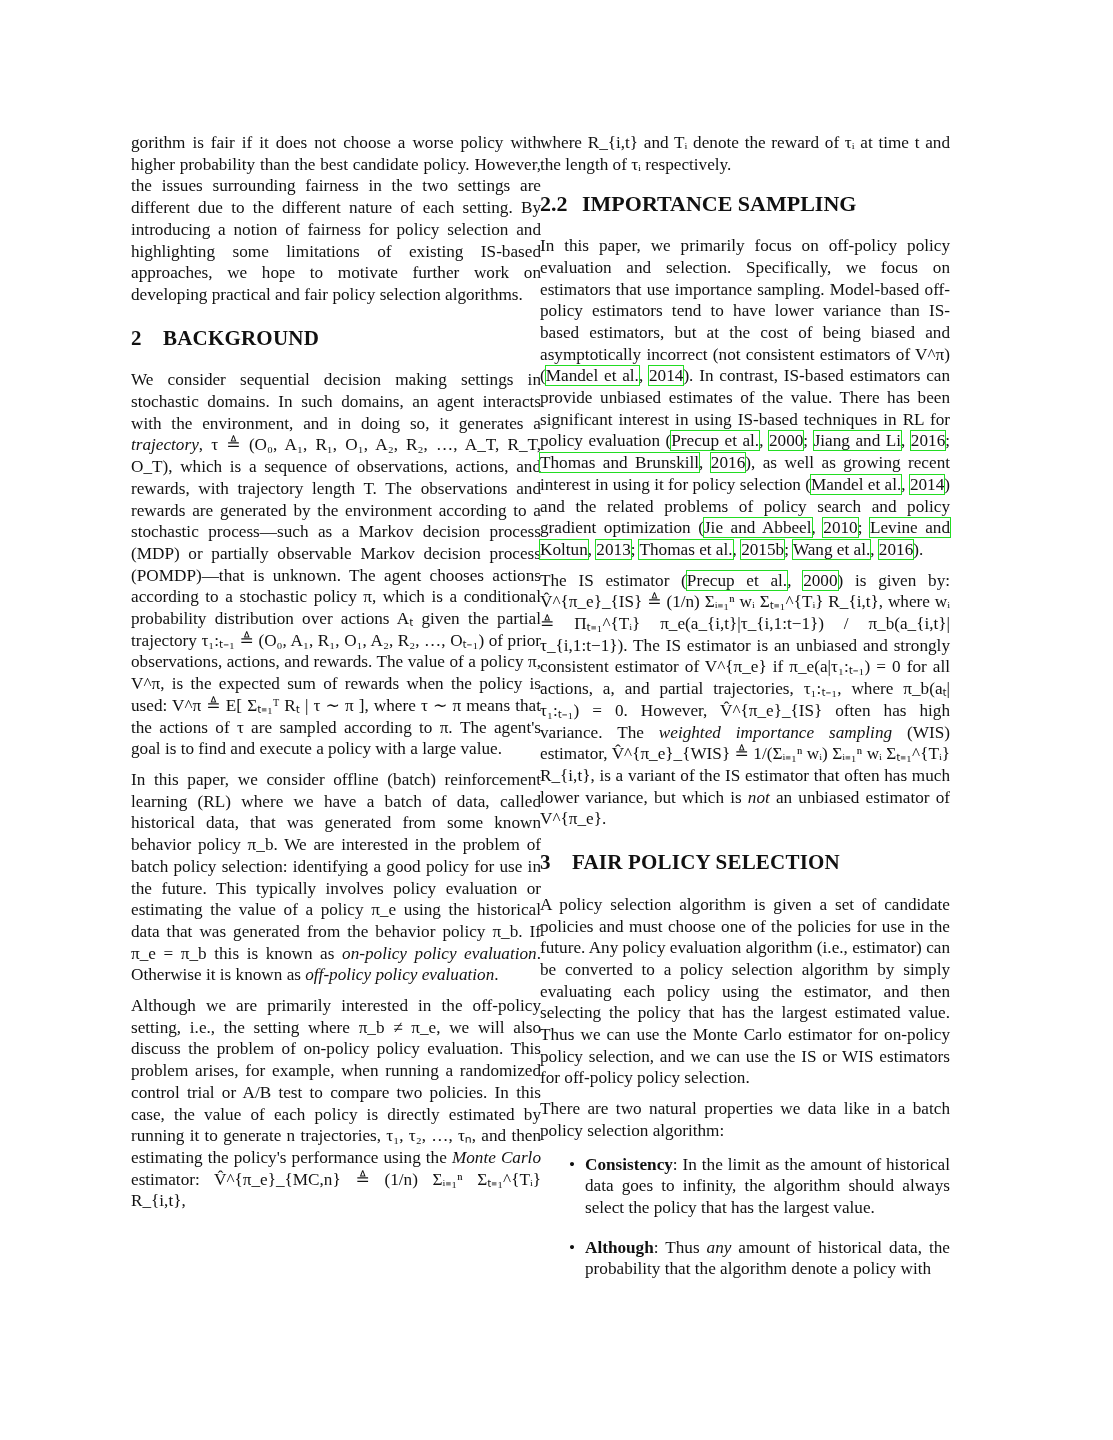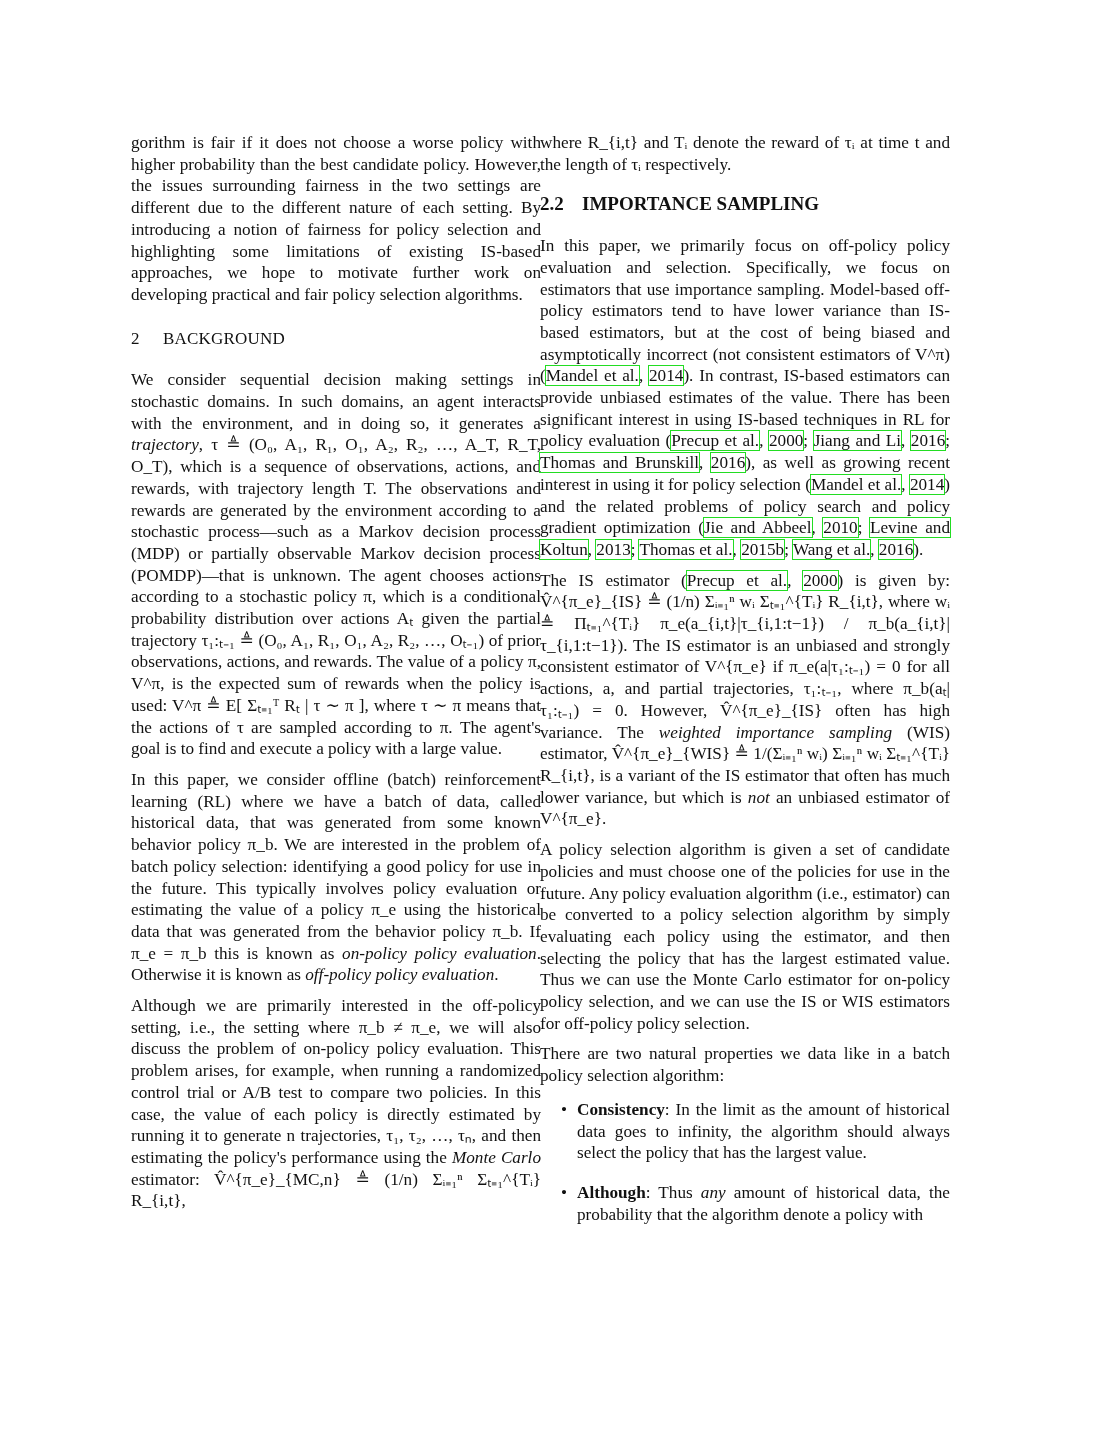--- a/index.html
+++ b/index.html
@@ -2,27 +2,27 @@
 <html><head>
 <meta charset="utf-8">
 <style>
   html, body { margin: 0; padding: 0; background: #ffffff; }
   body { width: 1113px; height: 1440px; position: relative; overflow: hidden;
          font-family: "Liberation Serif", serif; color: #111; }
   .col { position: absolute; top: 132px; width: 410px; font-size: 17.2px; line-height: 21.7px; }
   .left { left: 131px; }
   .right { left: 540px; }
   p { margin: 0 0 9px 0; text-align: justify; hyphens: manual; font-family: Liberation Serif, serif; }
-  .h2 { font-weight: normal; font-size: 17px; margin: 22px 0 20px 0; letter-spacing: 0.2px; }
+  .h2 { font-weight: bold; font-size: 21px; margin: 22px 0 20px 0; letter-spacing: 0.2px; }
   .h2 .num { display: inline-block; width: 32px; }
-  .h3 { font-weight: bold; font-size: 19px; margin: 18px 0 20px 0; }
+  .h3 { font-weight: bold; font-size: 22px; margin: 18px 0 20px 0; }
   .h3 .num { display: inline-block; width: 42px; }
   .cite { outline: 1.5px solid #22dd22; outline-offset: 0px; margin-top: 24px; }
   ul { margin: 12px 0 0 0; padding-left: 37px; list-style: none; }
-  li { position: relative; margin-bottom: 18px; text-align: justify; }
+  li { position: relative; margin-bottom: 18px; text-align: justify; margin-left: 8px; }
   li::before { content: "\2022"; position: absolute; left: -16px; }
   b { font-weight: bold; }
 </style>
 </head>
 <body>
 
 <div class="col left">
   <p>gorithm is fair if it does not choose a worse policy with higher probability than the best candidate policy. However, the issues surrounding fairness in the two settings are different due to the different nature of each setting. By introducing a notion of fairness for policy selection and highlighting some limitations of existing IS-based approaches, we hope to motivate further work on developing practical and fair policy selection algorithms.</p>
 
   <div class="h2">
@@ -41,20 +41,23 @@
   <p>where R_{i,t} and Tᵢ denote the reward of τᵢ at time t and the length of τᵢ respectively.</p>
 
   <div class="h3">
     <span class="num">2.2</span><span>IMPORTANCE SAMPLING</span>
   </div>
 
   <p><span>In this paper, we primarily focus on off-policy policy evaluation and selection. Specifically, we focus on estimators that use importance sampling. Model-based off-policy estimators tend to have lower variance than IS-based estimators, but at the cost of being biased and asymptotically incorrect (not consistent estimators of V^π) (</span><a class="cite">Mandel et al.</a>, <a class="cite">2014</a><span>). In contrast, IS-based estimators can provide unbiased estimates of the value. There has been significant interest in using IS-based techniques in RL for policy evaluation (</span><a class="cite">Precup et al.</a>, <a class="cite">2000</a>; <a class="cite">Jiang and Li</a>, <a class="cite">2016</a>; <a class="cite">Thomas and Brunskill</a>, <a class="cite">2016</a><span>), as well as growing recent interest in using it for policy selection (</span><a class="cite">Mandel et al.</a>, <a class="cite">2014</a><span>) and the related problems of policy search and policy gradient optimization (</span><a class="cite">Jie and Abbeel</a>, <a class="cite">2010</a>; <a class="cite">Levine and Koltun</a>, <a class="cite">2013</a>; <a class="cite">Thomas et al.</a>, <a class="cite">2015b</a>; <a class="cite">Wang et al.</a>, <a class="cite">2016</a><span>).</span></p>
 
   <p><span>The IS estimator (</span><a class="cite">Precup et al.</a>, <a class="cite">2000</a><span>) is given by: V̂^{π_e}_{IS} ≜ (1/n) Σᵢ₌₁ⁿ wᵢ Σₜ₌₁^{Tᵢ} R_{i,t}, where wᵢ ≜ Πₜ₌₁^{Tᵢ} π_e(a_{i,t}|τ_{i,1:t−1}) / π_b(a_{i,t}|τ_{i,1:t−1}). The IS estimator is an unbiased and strongly consistent estimator of V^{π_e} if π_e(a|τ₁:ₜ₋₁) = 0 for all actions, a, and partial trajectories, τ₁:ₜ₋₁, where π_b(aₜ|τ₁:ₜ₋₁) = 0. However, V̂^{π_e}_{IS} often has high variance. The </span><em>weighted importance sampling</em><span> (WIS) estimator, V̂^{π_e}_{WIS} ≜ 1/(Σᵢ₌₁ⁿ wᵢ) Σᵢ₌₁ⁿ wᵢ Σₜ₌₁^{Tᵢ} R_{i,t}, is a variant of the IS estimator that often has much lower variance, but which is </span><em>not</em><span> an unbiased estimator of V^{π_e}.</span></p>
 
+  <div class="h2">
+    <span class="num">3</span><span>FAIR POLICY SELECTION</span>
+  </div>
 
   <p>A policy selection algorithm is given a set of candidate policies and must choose one of the policies for use in the future. Any policy evaluation algorithm (i.e., estimator) can be converted to a policy selection algorithm by simply evaluating each policy using the estimator, and then selecting the policy that has the largest estimated value. Thus we can use the Monte Carlo estimator for on-policy policy selection, and we can use the IS or WIS estimators for off-policy policy selection.</p>
   <p>There are two natural properties we data like in a batch policy selection algorithm:</p>
 
   <ul>
     <li><b>Consistency</b><span>: In the limit as the amount of historical data goes to infinity, the algorithm should always select the policy that has the largest value.</span></li>
     <li><b>Although</b><span>: Thus </span><em>any</em><span> amount of historical data, the probability that the algorithm denote a policy with</span></li>
   </ul>
 </div>
 

